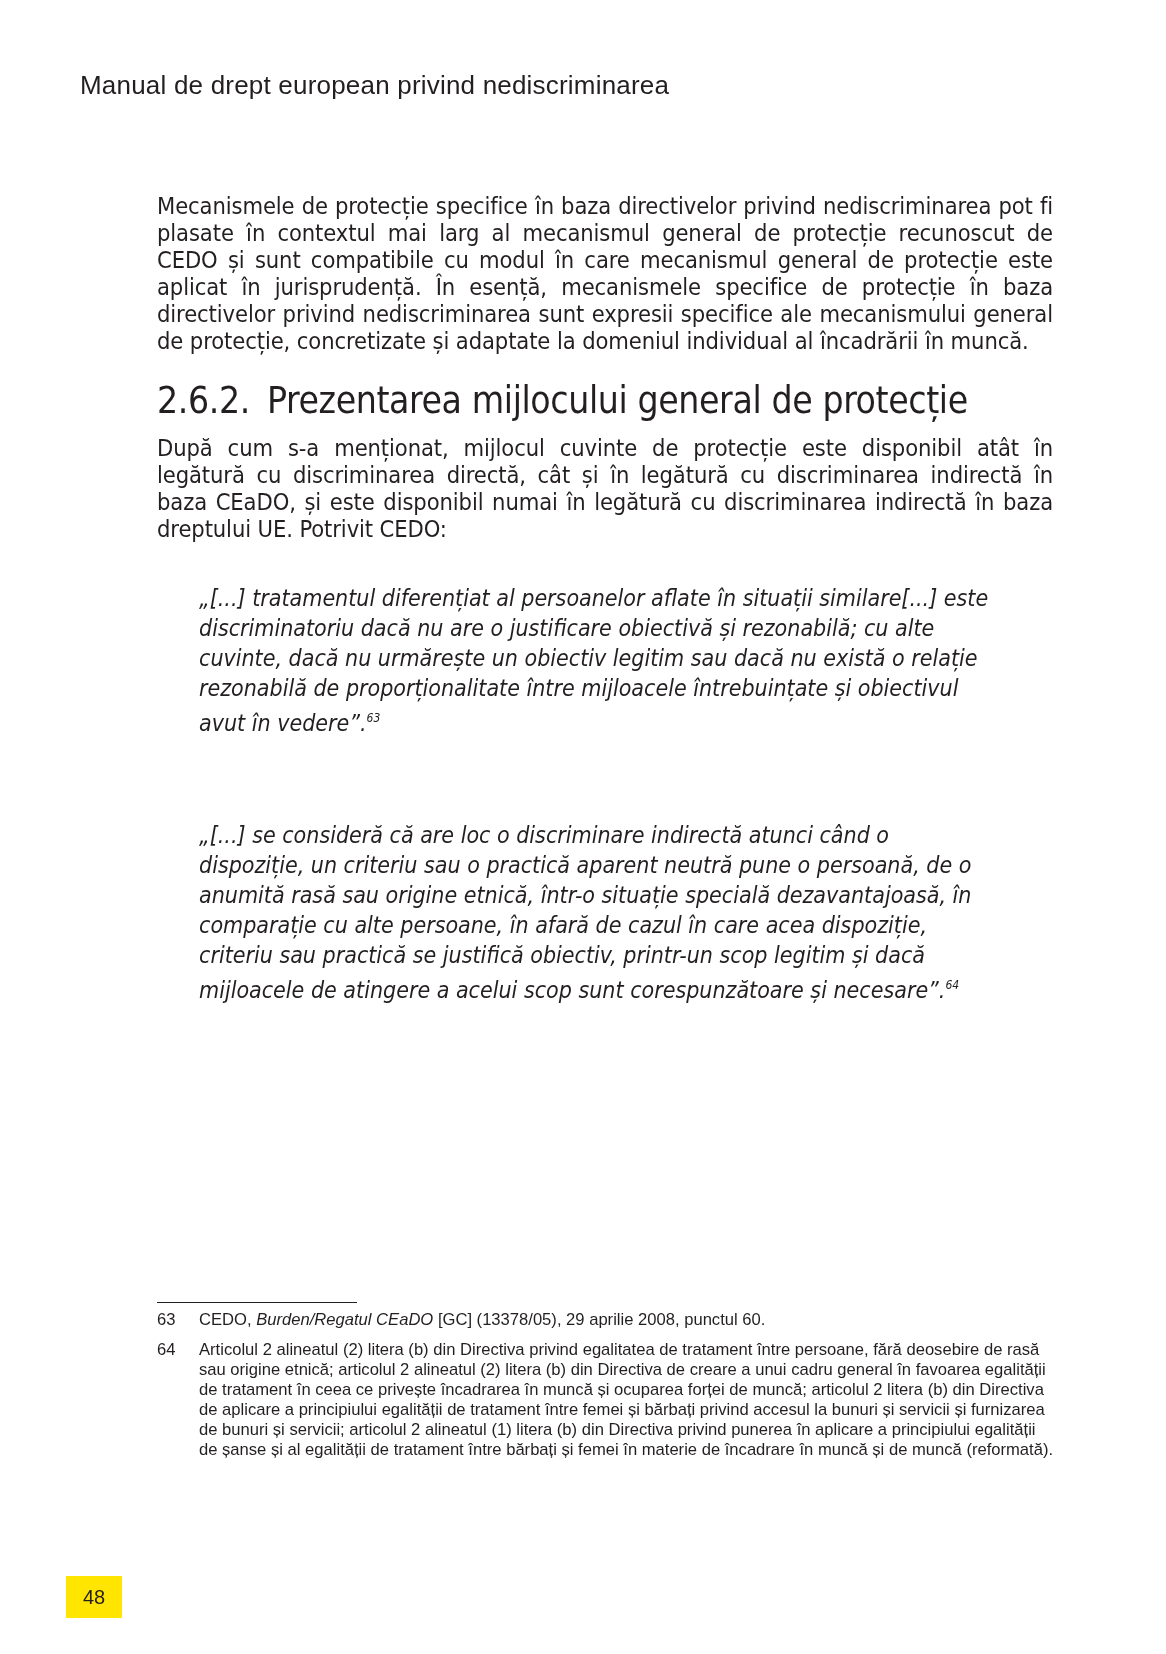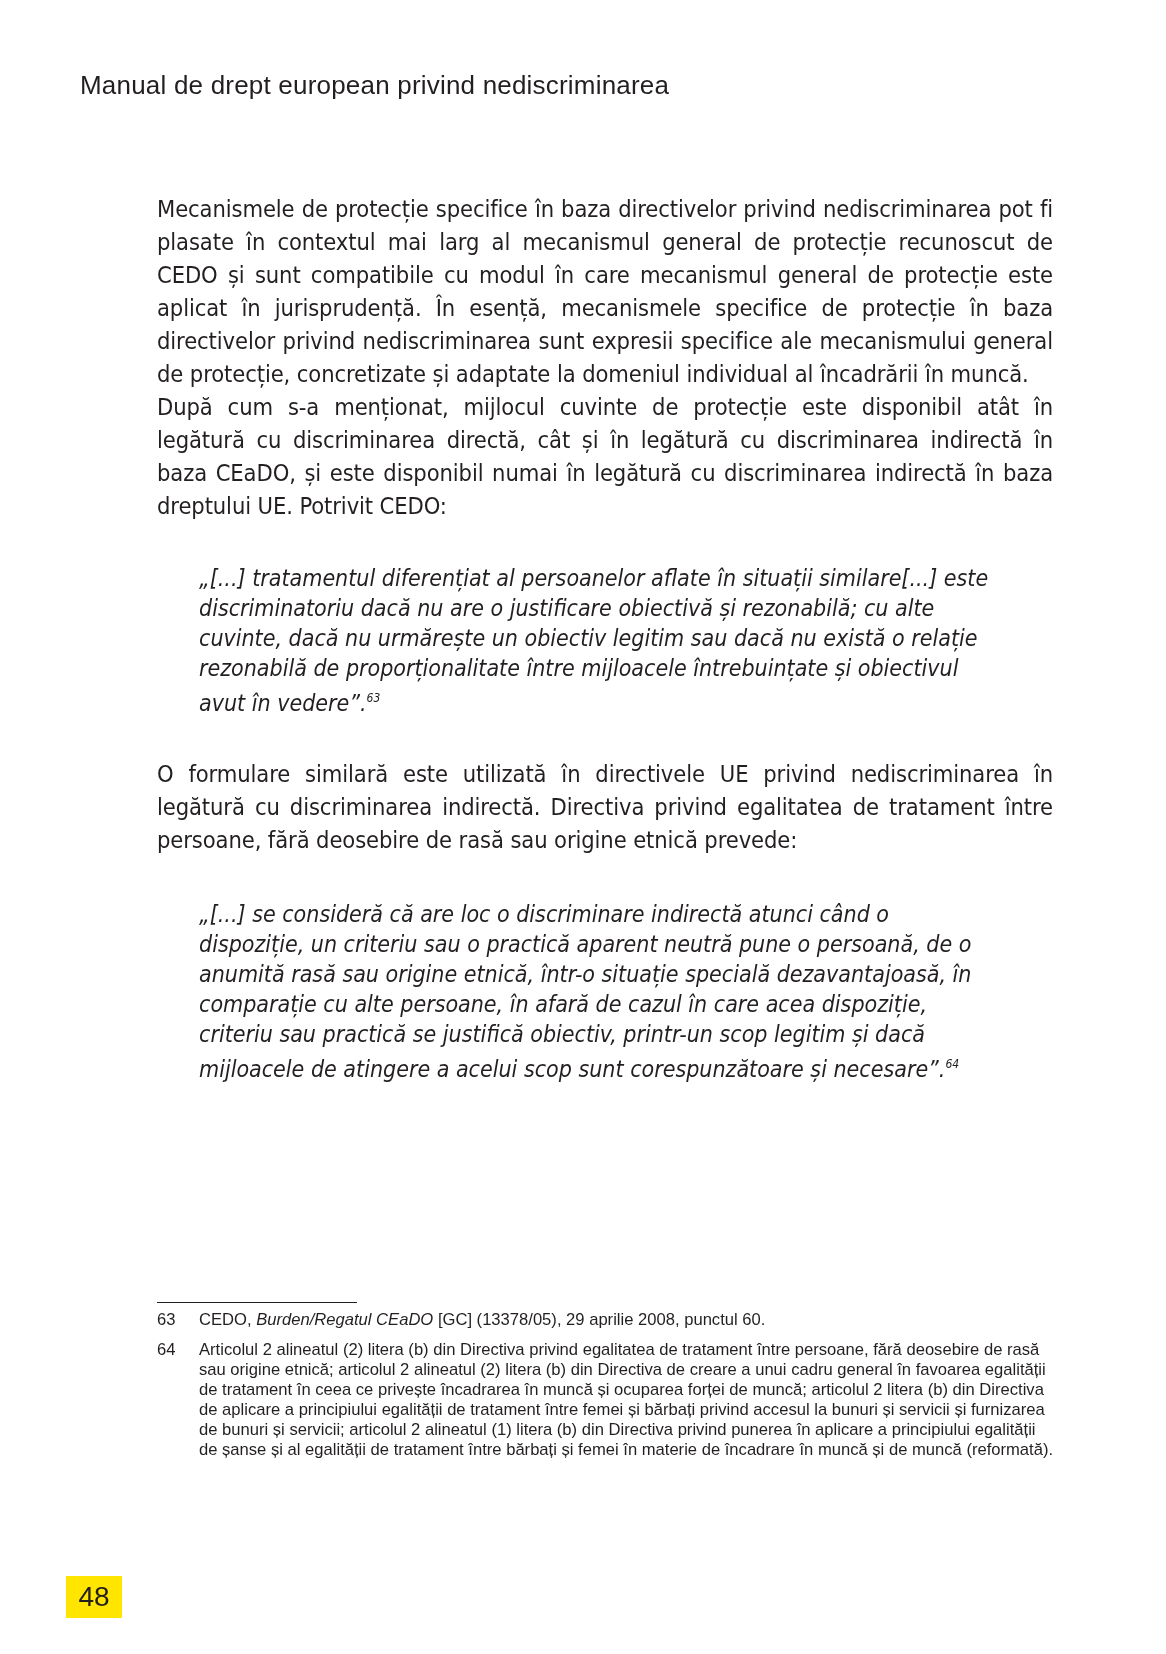--- a/index.html
+++ b/index.html
@@ -1,52 +1,54 @@
 <!DOCTYPE html>
 <html><head>
 <meta charset="utf-8">
 <style>
   html, body { margin:0; padding:0; background:#fff; }
   body { width:1166px; height:1654px; position:relative; overflow:hidden;
          font-family:"DejaVu Sans Condensed","Liberation Sans Narrow","Liberation Sans",sans-serif; color:#231f20; }
   .running-header { position:absolute; left:80px; top:70px; font-size:26px; font-family:"Liberation Sans",sans-serif; letter-spacing:0.2px; color:#231f20; }
   .content { position:absolute; left:157px; width:896px; top:193px; }
-  .para { font-size:23.5px; line-height:33px; margin:0; text-align:justify; letter-spacing:-0.1px; font-stretch:condensed; }
+  .para { font-size:23.5px; line-height:27px; margin:0; text-align:justify; letter-spacing:-0.1px; font-stretch:condensed; }
   .para.last-left { text-align-last:left; }
   h2.section-heading { font-size:37px; font-weight:normal; margin:22px 0 10px 0; line-height:48px; letter-spacing:-0.4px; }
   h2 .num { display:inline-block; width:110px; }
   .quote { font-style:italic; font-size:23px; line-height:30px; margin:0 8px 0 42px; width:790px; }
   .quote sup { font-size:12px; font-style:italic; }
   .gap-q1 { height:40px; }
   .gap-after-q1 { height:40px; }
   .gap-q2 { height:42px; }
   .footnote-rule { position:absolute; left:157px; top:1302px; width:200px; border-top:1.3px solid #231f20; }
   .footnotes { position:absolute; left:157px; top:1310px; width:900px; font-size:16.6px; line-height:20px; font-family:"Liberation Sans",sans-serif; }
   .fn { display:flex; margin-bottom:10px; }
   .fn-num { width:42px; flex:none; }
   .fn-text { flex:1; }
   .page-number { position:absolute; left:66px; top:1576px; width:56px; height:42px; background:#ffe500;
-                 font-size:28px; line-height:42px; text-align:center; font-family:"Liberation Sans",sans-serif; color:#231f20; }
+                 font-size:20px; line-height:42px; text-align:center; font-family:"Liberation Sans",sans-serif; color:#231f20; }
 </style>
 </head>
 <body>
 
 <div class="running-header">Manual de drept european privind nediscriminarea</div>
 
 <div class="content">
   <p class="para last-left">Mecanismele de protecție specifice în baza directivelor privind nediscriminarea pot fi plasate în contextul mai larg al mecanismul general de protecție recunoscut de CEDO și sunt compatibile cu modul în care mecanismul general de protecție este aplicat în jurisprudență. În esență, mecanismele specifice de protecție în baza directivelor privind nediscriminarea sunt expresii specifice ale mecanismului general de protecție, concretizate și adaptate la domeniul individual al încadrării în muncă.</p>
 
+  <h2 class="section-heading">
+    <span class="num">2.6.2.</span><span>Prezentarea mijlocului general de protecție</span>
+  </h2>
 
   <p class="para last-left">După cum s-a menționat, mijlocul cuvinte de protecție este disponibil atât în legătură cu discriminarea directă, cât și în legătură cu discriminarea indirectă în baza CEaDO, și este disponibil numai în legătură cu discriminarea indirectă în baza dreptului UE. Potrivit CEDO:</p>
 
   <div class="gap-q1"></div>
   <p class="quote"><span>„[...] tratamentul diferențiat al persoanelor aflate în situații similare[...] este discriminatoriu dacă nu are o justificare obiectivă și rezonabilă; cu alte cuvinte, dacă nu urmărește un obiectiv legitim sau dacă nu există o relație rezonabilă de proporționalitate între mijloacele întrebuințate și obiectivul avut în vedere”.</span><sup>63</sup></p>
   <div class="gap-after-q1"></div>
 
-  <p class="para last-left">O formulare similară este utilizată în directivele UE privind nediscriminarea în legătură cu discriminarea indirectă. Directiva privind egalitatea de tratament între persoane, fără deosebire de rasă sau origine etnică prevede:</p>
 
   <div class="gap-q2"></div>
   <p class="quote"><span>„[...] se consideră că are loc o discriminare indirectă atunci când o dispoziție, un criteriu sau o practică aparent neutră pune o persoană, de o anumită rasă sau origine etnică, într-o situație specială dezavantajoasă, în comparație cu alte persoane, în afară de cazul în care acea dispoziție, criteriu sau practică se justifică obiectiv, printr-un scop legitim și dacă mijloacele de atingere a acelui scop sunt corespunzătoare și necesare”.</span><sup>64</sup></p>
 </div>
 
 <div class="footnote-rule"></div>
 
 <div class="footnotes">
   <div class="fn">
     <span class="fn-num">63</span>

